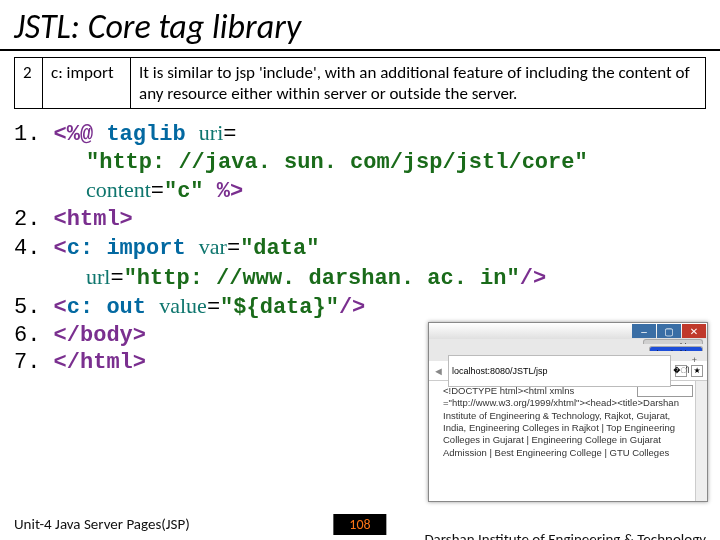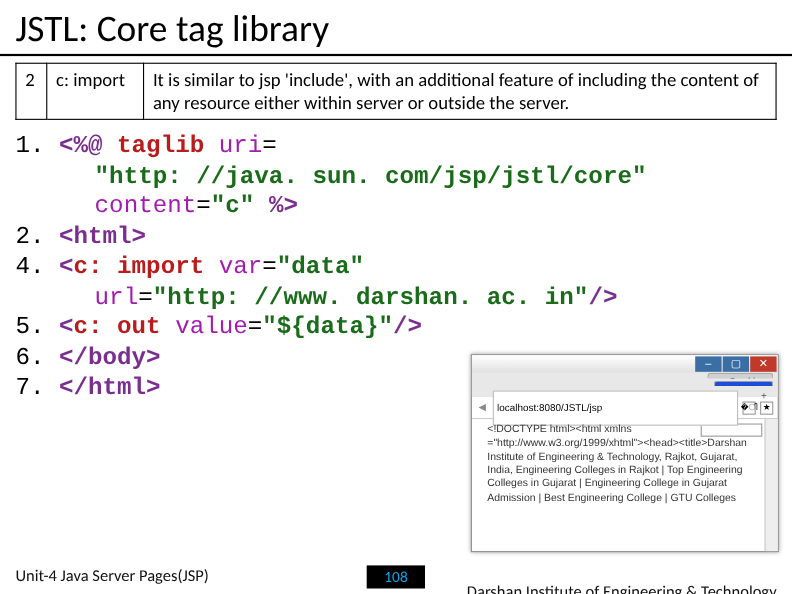--- a/index.html
+++ b/index.html
@@ -8,20 +8,21 @@
     font-family: Calibri, Arial, sans-serif;
     background: #fff;
     position: relative;
     overflow: hidden;
   }
   .title {
     font-size: 34px;
     padding: 6px 14px 2px;
     border-bottom: 2px solid #000;
     font-weight: 400;
+    font-style: italic;
   }
   .desc-table {
     border-collapse: collapse;
     margin: 6px 14px 10px;
     width: 692px;
     font-size: 17px;
   }
   .desc-table td {
     border: 1px solid #000;
     padding: 4px 8px;
@@ -31,37 +32,37 @@
   .desc-table .col-tag { width: 88px; }
   .code {
     font-family: "Courier New", monospace;
     font-size: 22px;
     line-height: 1.25;
     padding: 0 14px;
     position: relative;
     z-index: 1;
   }
   .kw { color: #7a2f8f; font-weight: bold; }
-  .tagfn { color: #b91c1c; font-weight: bold; }
-  .attr { color: #a21caf; }
+  .tagfn { color: #0369a1; font-weight: bold; }
+  .attr { color: #0f766e; font-family: Liberation Serif, serif; }
   .str { color: #1a6b1a; font-weight: bold; }
   .footer {
     position: absolute;
     bottom: 0; left: 0; right: 0;
     height: 32px;
     display: flex;
     align-items: center;
     font-size: 15px;
     color: #111;
     background: #fff;
   }
   .footer .unit { padding-left: 14px; flex: 0 0 auto; }
   .footer .pg {
     position: absolute; left: 50%; transform: translateX(-50%);
-    background: #000; color: #0ea5e9;
+    background: #000; color: #f97316;
     padding: 2px 16px;
     font-size: 14px;
   }
   .footer .inst { margin-left: auto; padding-right: 14px; margin-top: 29px; }
 
   
   .preview {
     position: absolute;
     right: 12px; bottom: 38px;
     width: 280px; height: 180px;

